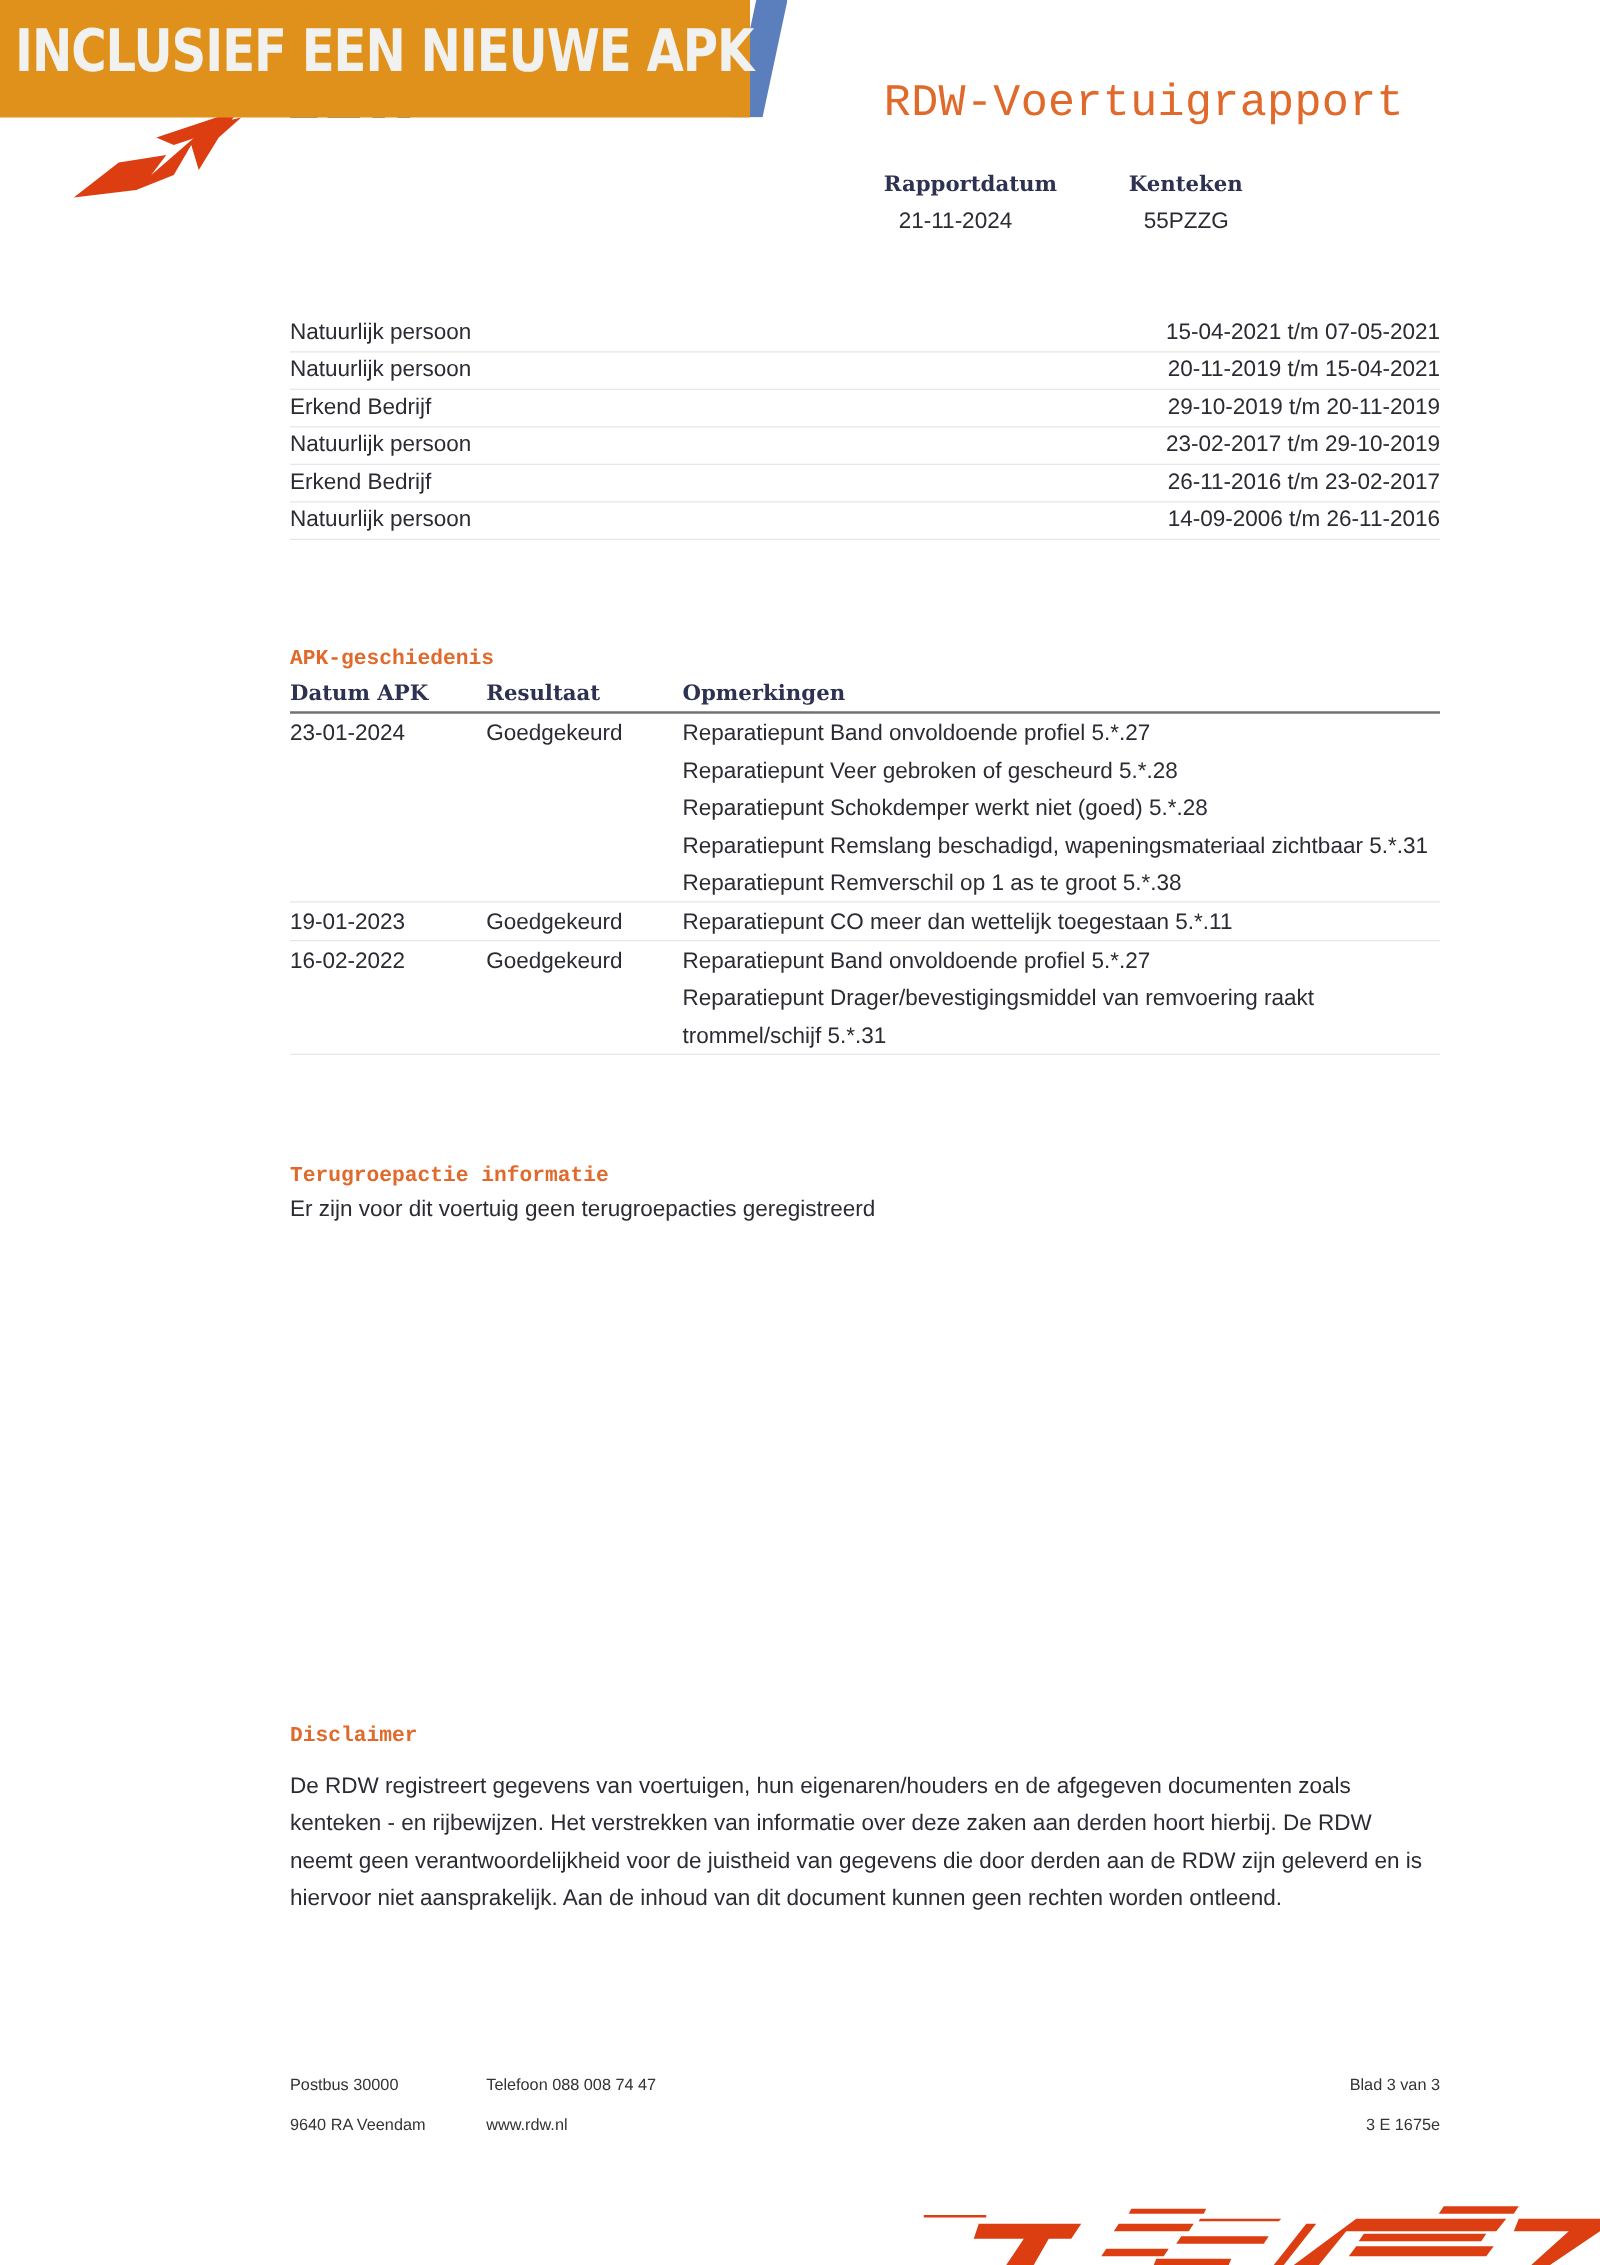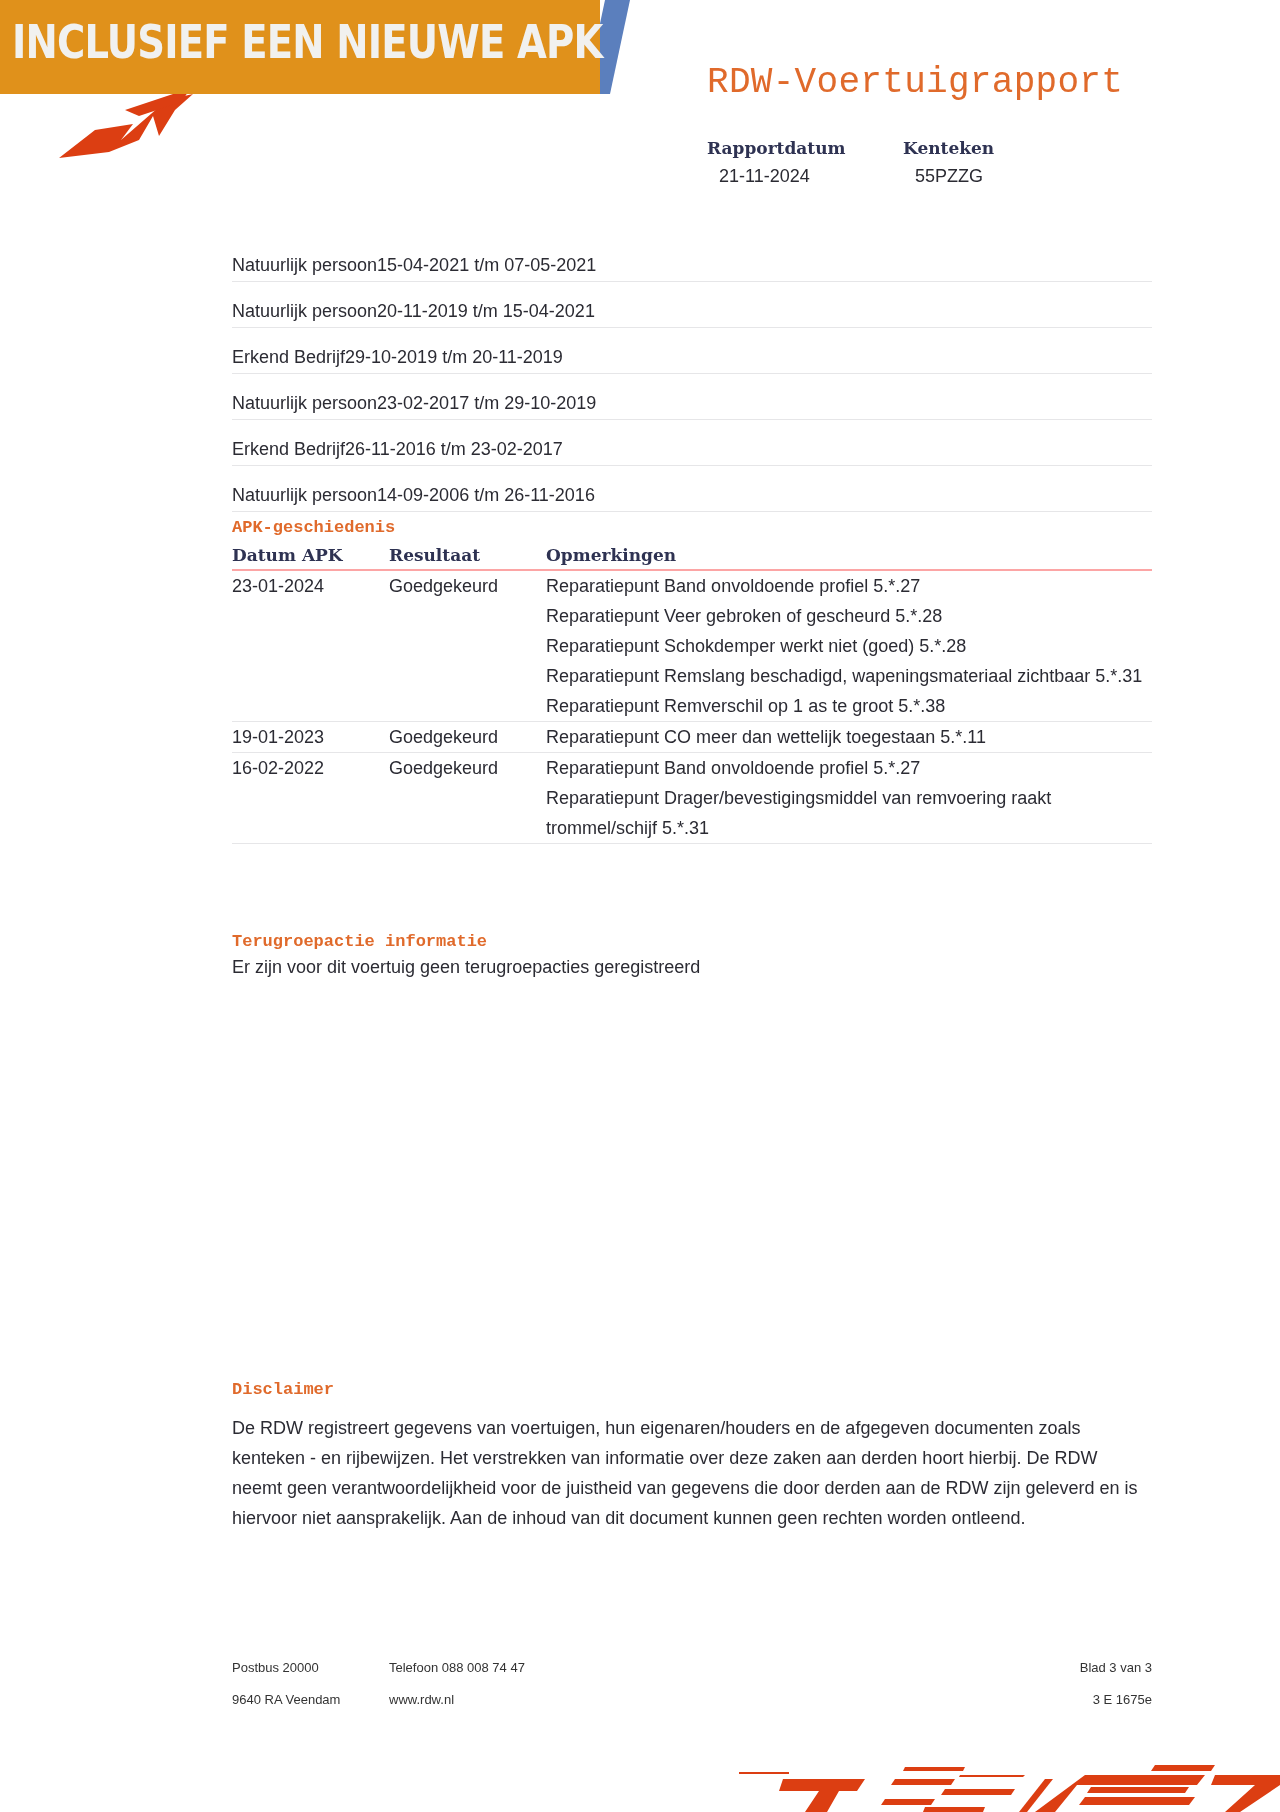--- a/index.html
+++ b/index.html
@@ -33,26 +33,26 @@
   .meta-label { font-family: "DejaVu Serif", serif; font-weight: bold; font-size: 17px; color: #2e3252; }
   .meta-value { font-size: 18px; margin-top: 8px; color: #2b2b33; margin-left: 12px; }
 
   .serif-head { font-family: "DejaVu Serif", serif; font-weight: bold; font-size: 17px; color: #2e3252; }
   .orange-head { font-family: Liberation Mono, monospace; font-weight: bold; font-size: 17px; color: #e06a2b; }
 
   .holders { position: absolute; left: 232px; top: 226px; width: 920px; }
   .holders .head { display: flex; justify-content: space-between; padding-bottom: 6px; border-bottom: 2px solid #d9622a; }
   .holders .rows { margin-top: 26px; }
   .holders .row {
-    display: flex; height: 29px; line-height: 27px;
-    border-bottom: 1.5px solid #e6e6e8; font-size: 18px; margin-top: 16px;
+    display: flex; justify-content: space-between; height: 29px; line-height: 27px;
+    border-bottom: 1.5px solid #e6e6e8; font-size: 18px;
   }
 
   .apk { position: absolute; left: 232px; top: 518px; width: 920px; }
-  .apk .thead { display: flex; margin-top: 8px; padding-bottom: 4px; border-bottom: 2px solid #fca5a5; }
+  .apk .thead { display: flex; margin-top: 8px; padding-bottom: 4px; border-bottom: 2px solid #737373; }
   .apk .col-date { width: 157px; }
   .apk .col-res { width: 157px; }
   .apk .col-rem { flex: 1; }
   .apk .trow { display: flex; border-bottom: 1.5px solid #e6e6e8; font-size: 18px; line-height: 30px; }
   .apk .rem-line { display: block; }
 
   .recall { position: absolute; left: 232px; top: 932px; }
   .recall .txt { font-size: 18px; margin-top: 6px; }
 
   .disclaimer { position: absolute; left: 232px; top: 1380px; width: 920px; }
@@ -163,21 +163,21 @@
   <div class="txt">Er zijn voor dit voertuig geen terugroepacties geregistreerd</div>
 </div>
 
 <div class="disclaimer">
   <div class="orange-head">Disclaimer</div>
   <div class="txt">De RDW registreert gegevens van voertuigen, hun eigenaren/houders en de afgegeven documenten zoals kenteken - en rijbewijzen. Het verstrekken van informatie over deze zaken aan derden hoort hierbij. De RDW neemt geen verantwoordelijkheid voor de juistheid van gegevens die door derden aan de RDW zijn geleverd en is hiervoor niet aansprakelijk. Aan de inhoud van dit document kunnen geen rechten worden ontleend.</div>
 </div>
 
 <div class="footer">
   <div class="line">
-    <span class="c1">Postbus 20000</span>
+    <span class="c1">Postbus 30000</span>
     <span class="c2">Telefoon 088 008 74 47</span>
     <span class="c3">Blad 3 van 3</span>
   </div>
   <div class="line">
     <span class="c1">9640 RA Veendam</span>
     <span class="c2">www.rdw.nl</span>
     <span class="c3">3 E 1675e</span>
   </div>
 </div>
 

